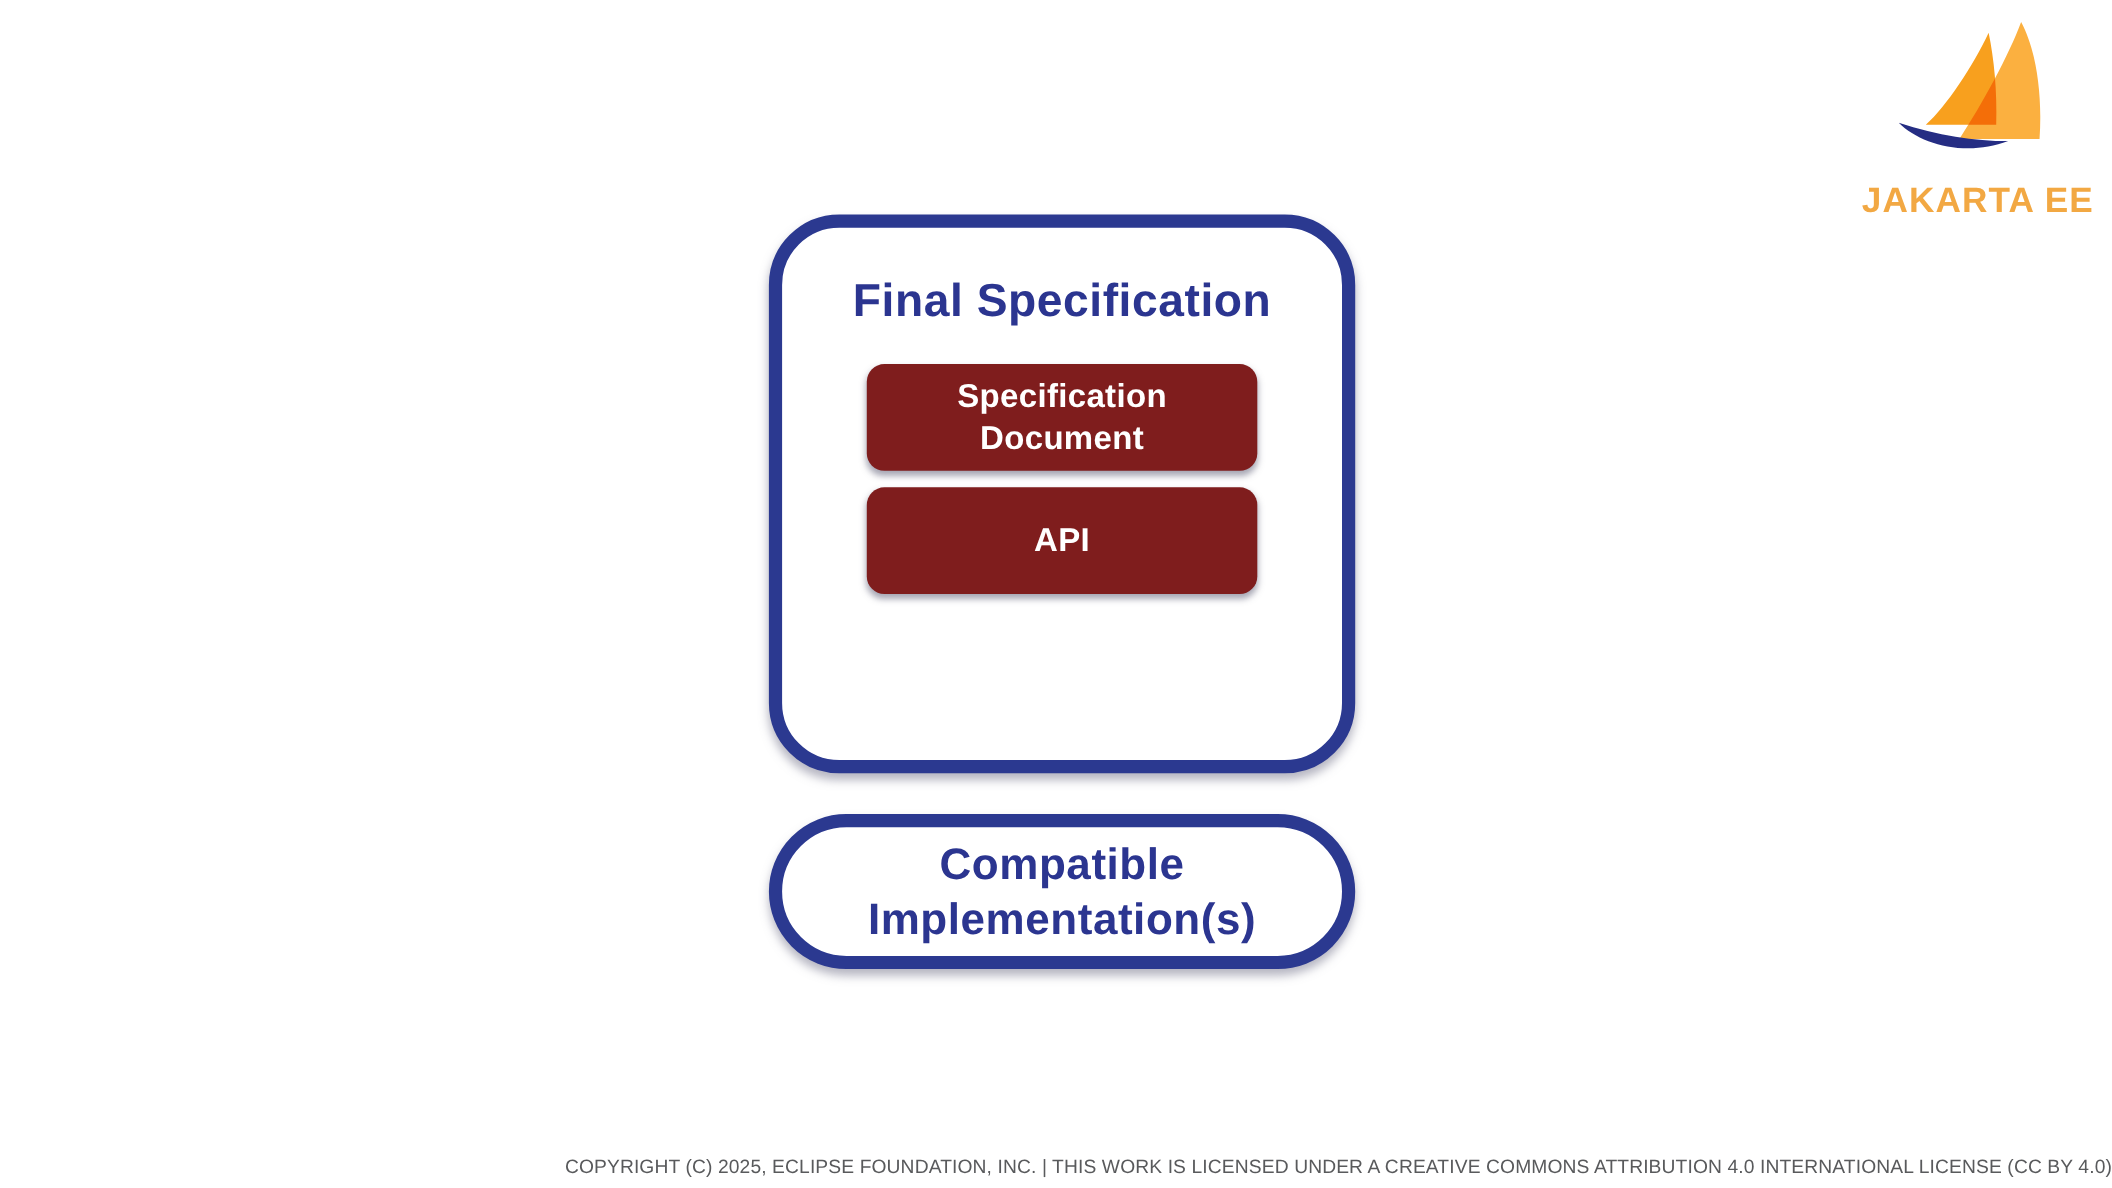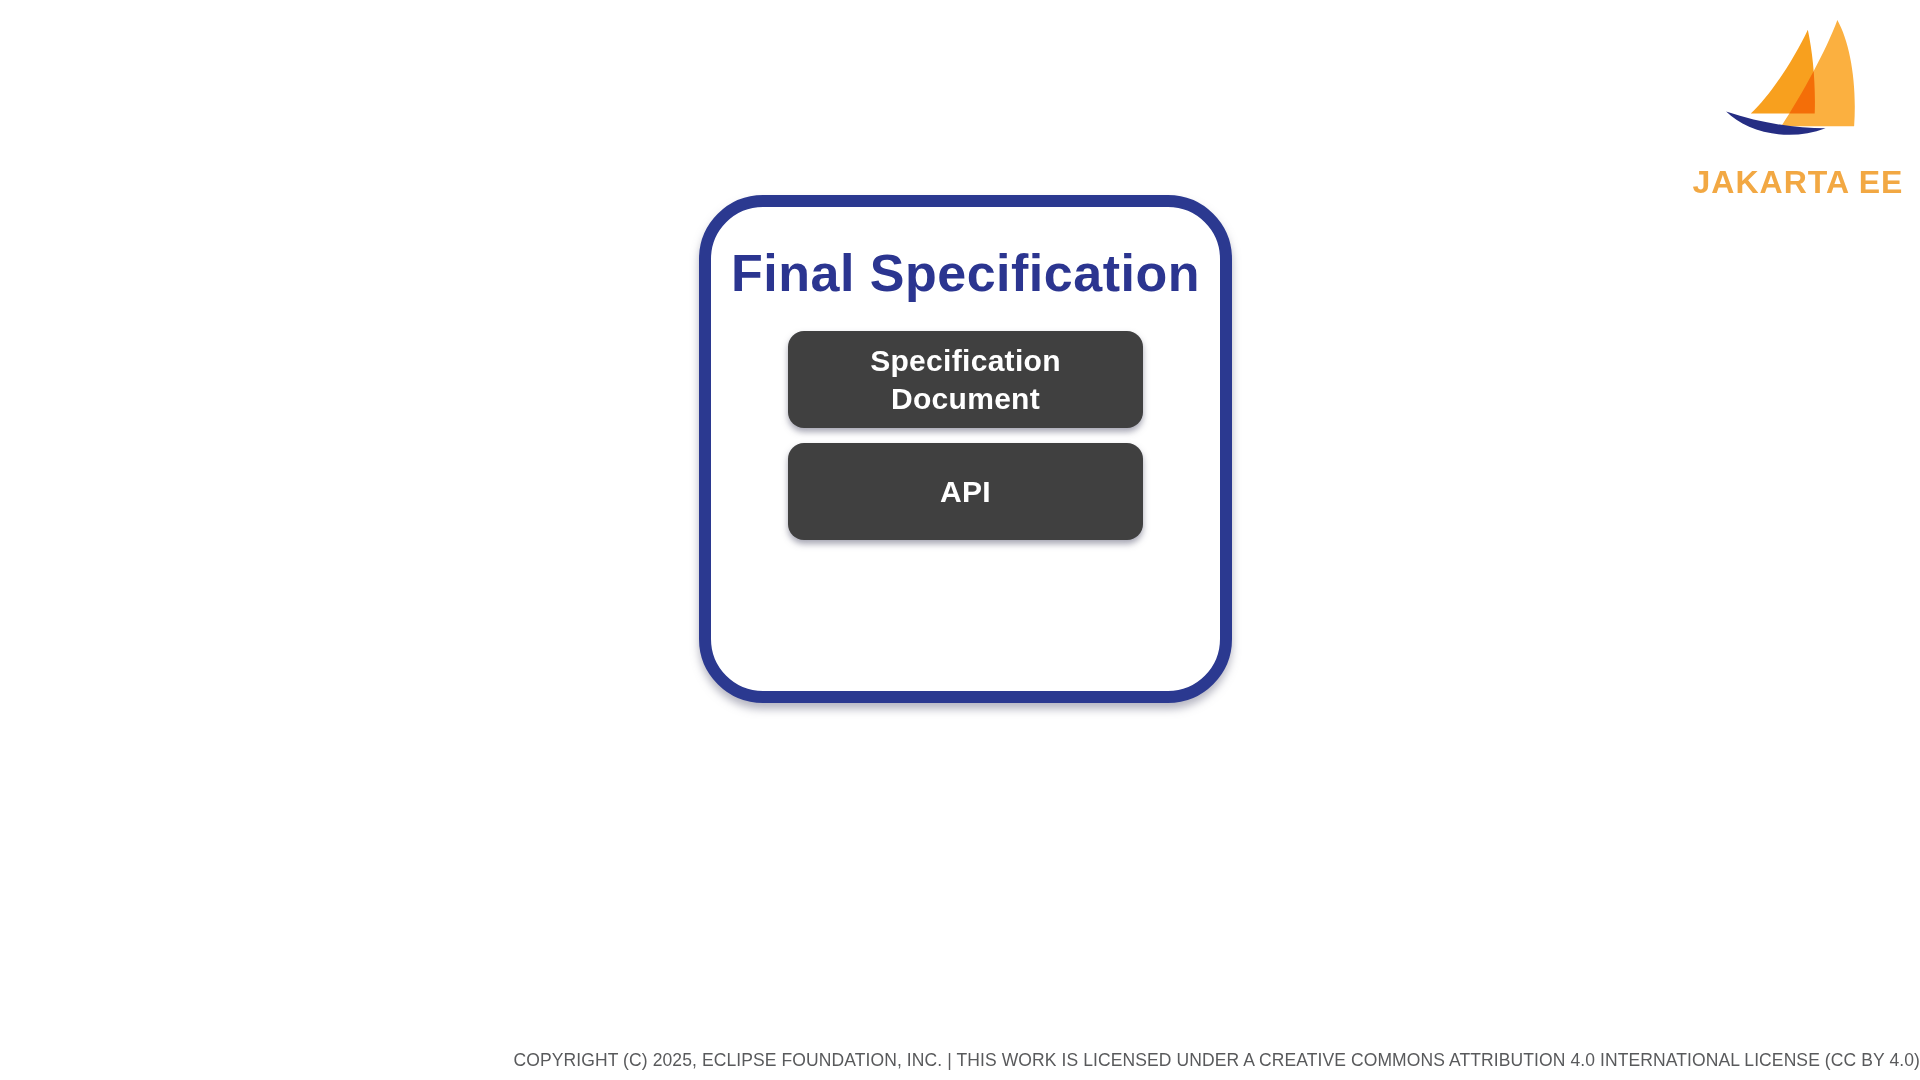--- a/index.html
+++ b/index.html
@@ -39,36 +39,36 @@
     height: 508px;
     box-sizing: border-box;
     background: #ffffff;
     border: 12px solid #2B3990;
     border-radius: 64px;
     box-shadow: 0 6px 9px rgba(109, 110, 133, 0.5);
   }
   .spec-title {
     margin-top: 42px;
     text-align: center;
-    font-size: 52px;
+    font-size: 42px;
     line-height: 48px;
     font-weight: 700;
     color: #2B3590;
     letter-spacing: 0.5px;
   }
   .spec-items {
     width: 355px;
     margin: 34px auto 0;
     display: flex;
     flex-direction: column;
     gap: 15px;
   }
   .spec-item {
     height: 97px;
-    background: #404040;
+    background: #7f1d1d;
     border-radius: 16px;
     color: #ffffff;
     display: flex;
     align-items: center;
     justify-content: center;
     text-align: center;
     box-shadow: 0 4px 6px rgba(80, 80, 105, 0.5);
   }
   .spec-item span {
     font-weight: 700;
@@ -136,16 +136,20 @@
       <div class="spec-item">
         <span>Specification
 Document</span>
       </div>
       <div class="spec-item">
         <span>API</span>
       </div>
     </div>
   </div>
 
+  <div class="pill">
+    <div class="pill-label">Compatible
+Implementation(s)</div>
+  </div>
 
   <div class="footer">COPYRIGHT (C) 2025, ECLIPSE FOUNDATION, INC. | THIS WORK IS LICENSED UNDER A CREATIVE COMMONS ATTRIBUTION 4.0 INTERNATIONAL LICENSE (CC BY 4.0)</div>
 
 </div>
 
 </body></html>

